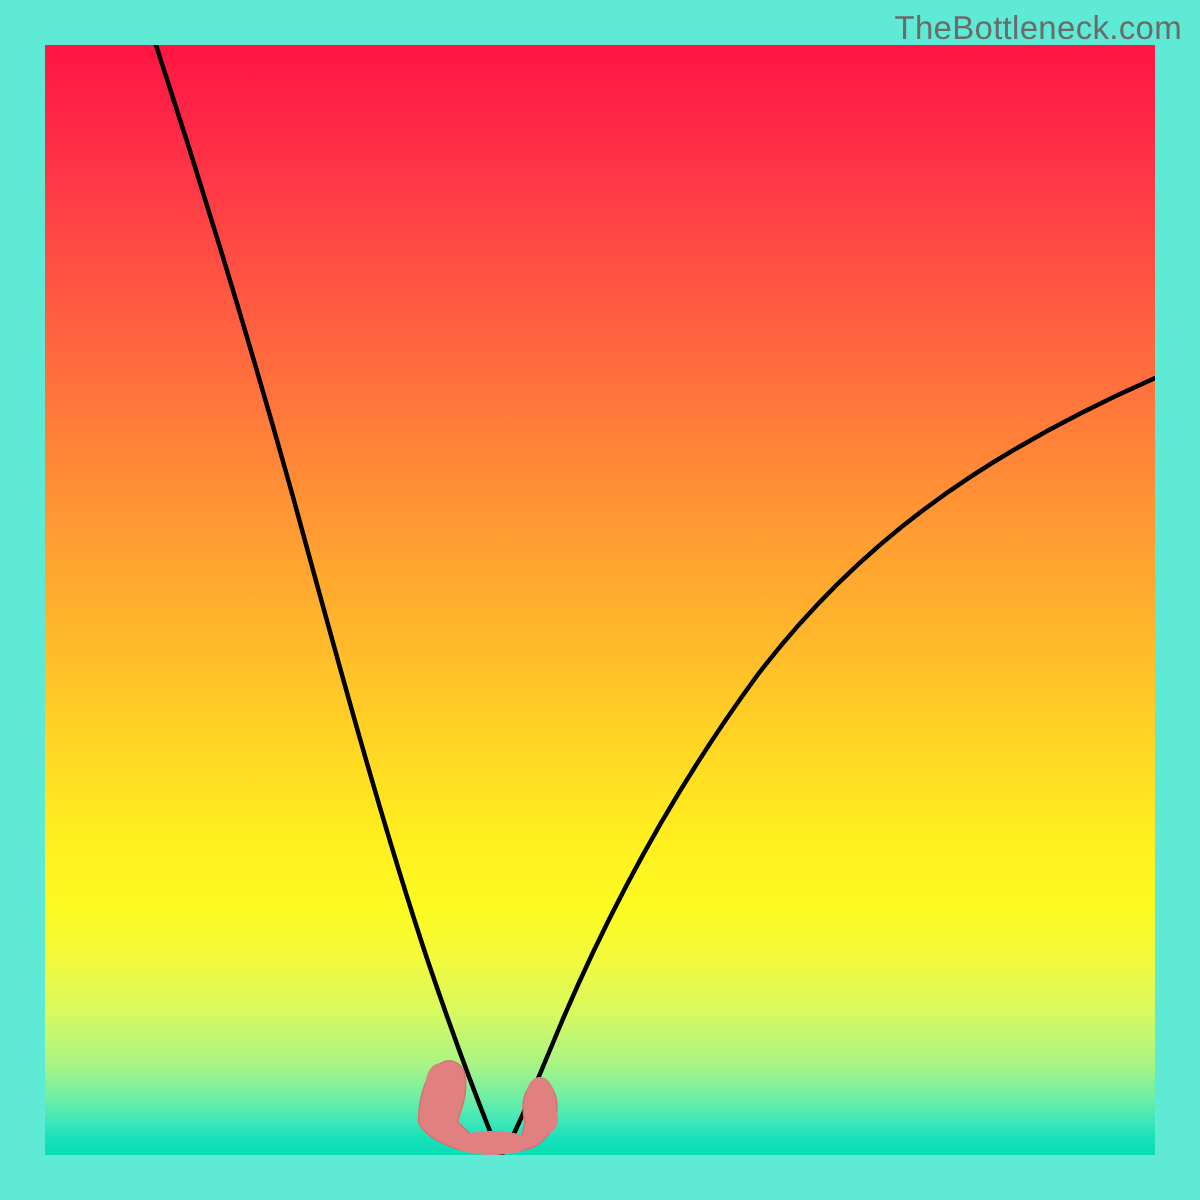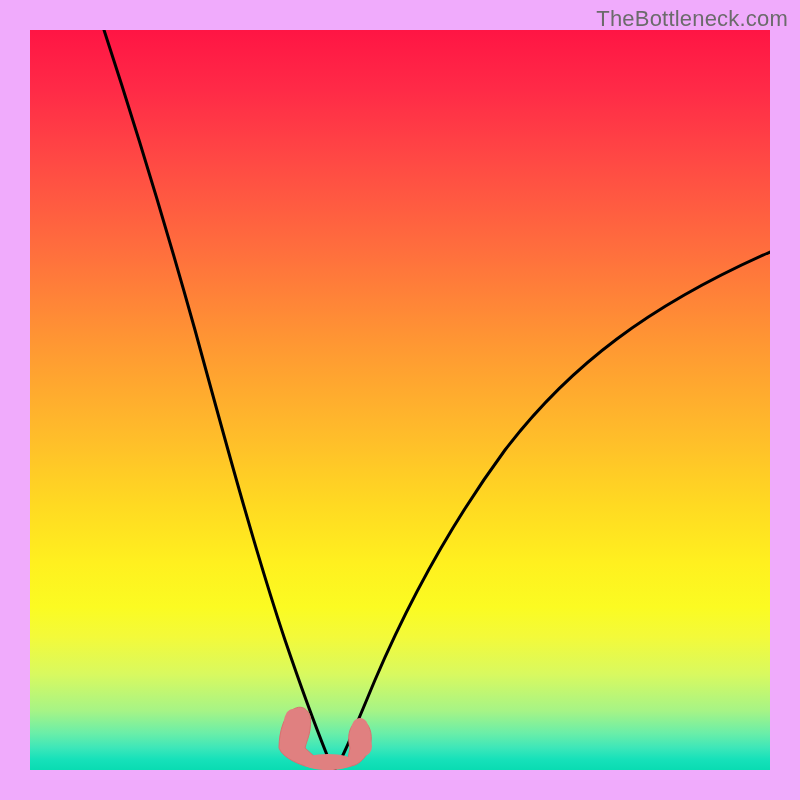--- a/index.html
+++ b/index.html
@@ -8,21 +8,21 @@
     width: 800px;
     height: 800px;
     background: #000000;
     overflow: hidden;
     font-family: Arial, Helvetica, sans-serif;
   }
   .stage {
     position: relative;
     width: 800px;
     height: 800px;
-    background: #f0abfc;
+    background: #5eead4;
   }
   .watermark {
     position: absolute;
     top: 6px;
     right: 12px;
     color: #6b6b6b;
     font-size: 22px;
     font-weight: 400;
     letter-spacing: 0.2px;
     z-index: 20;

